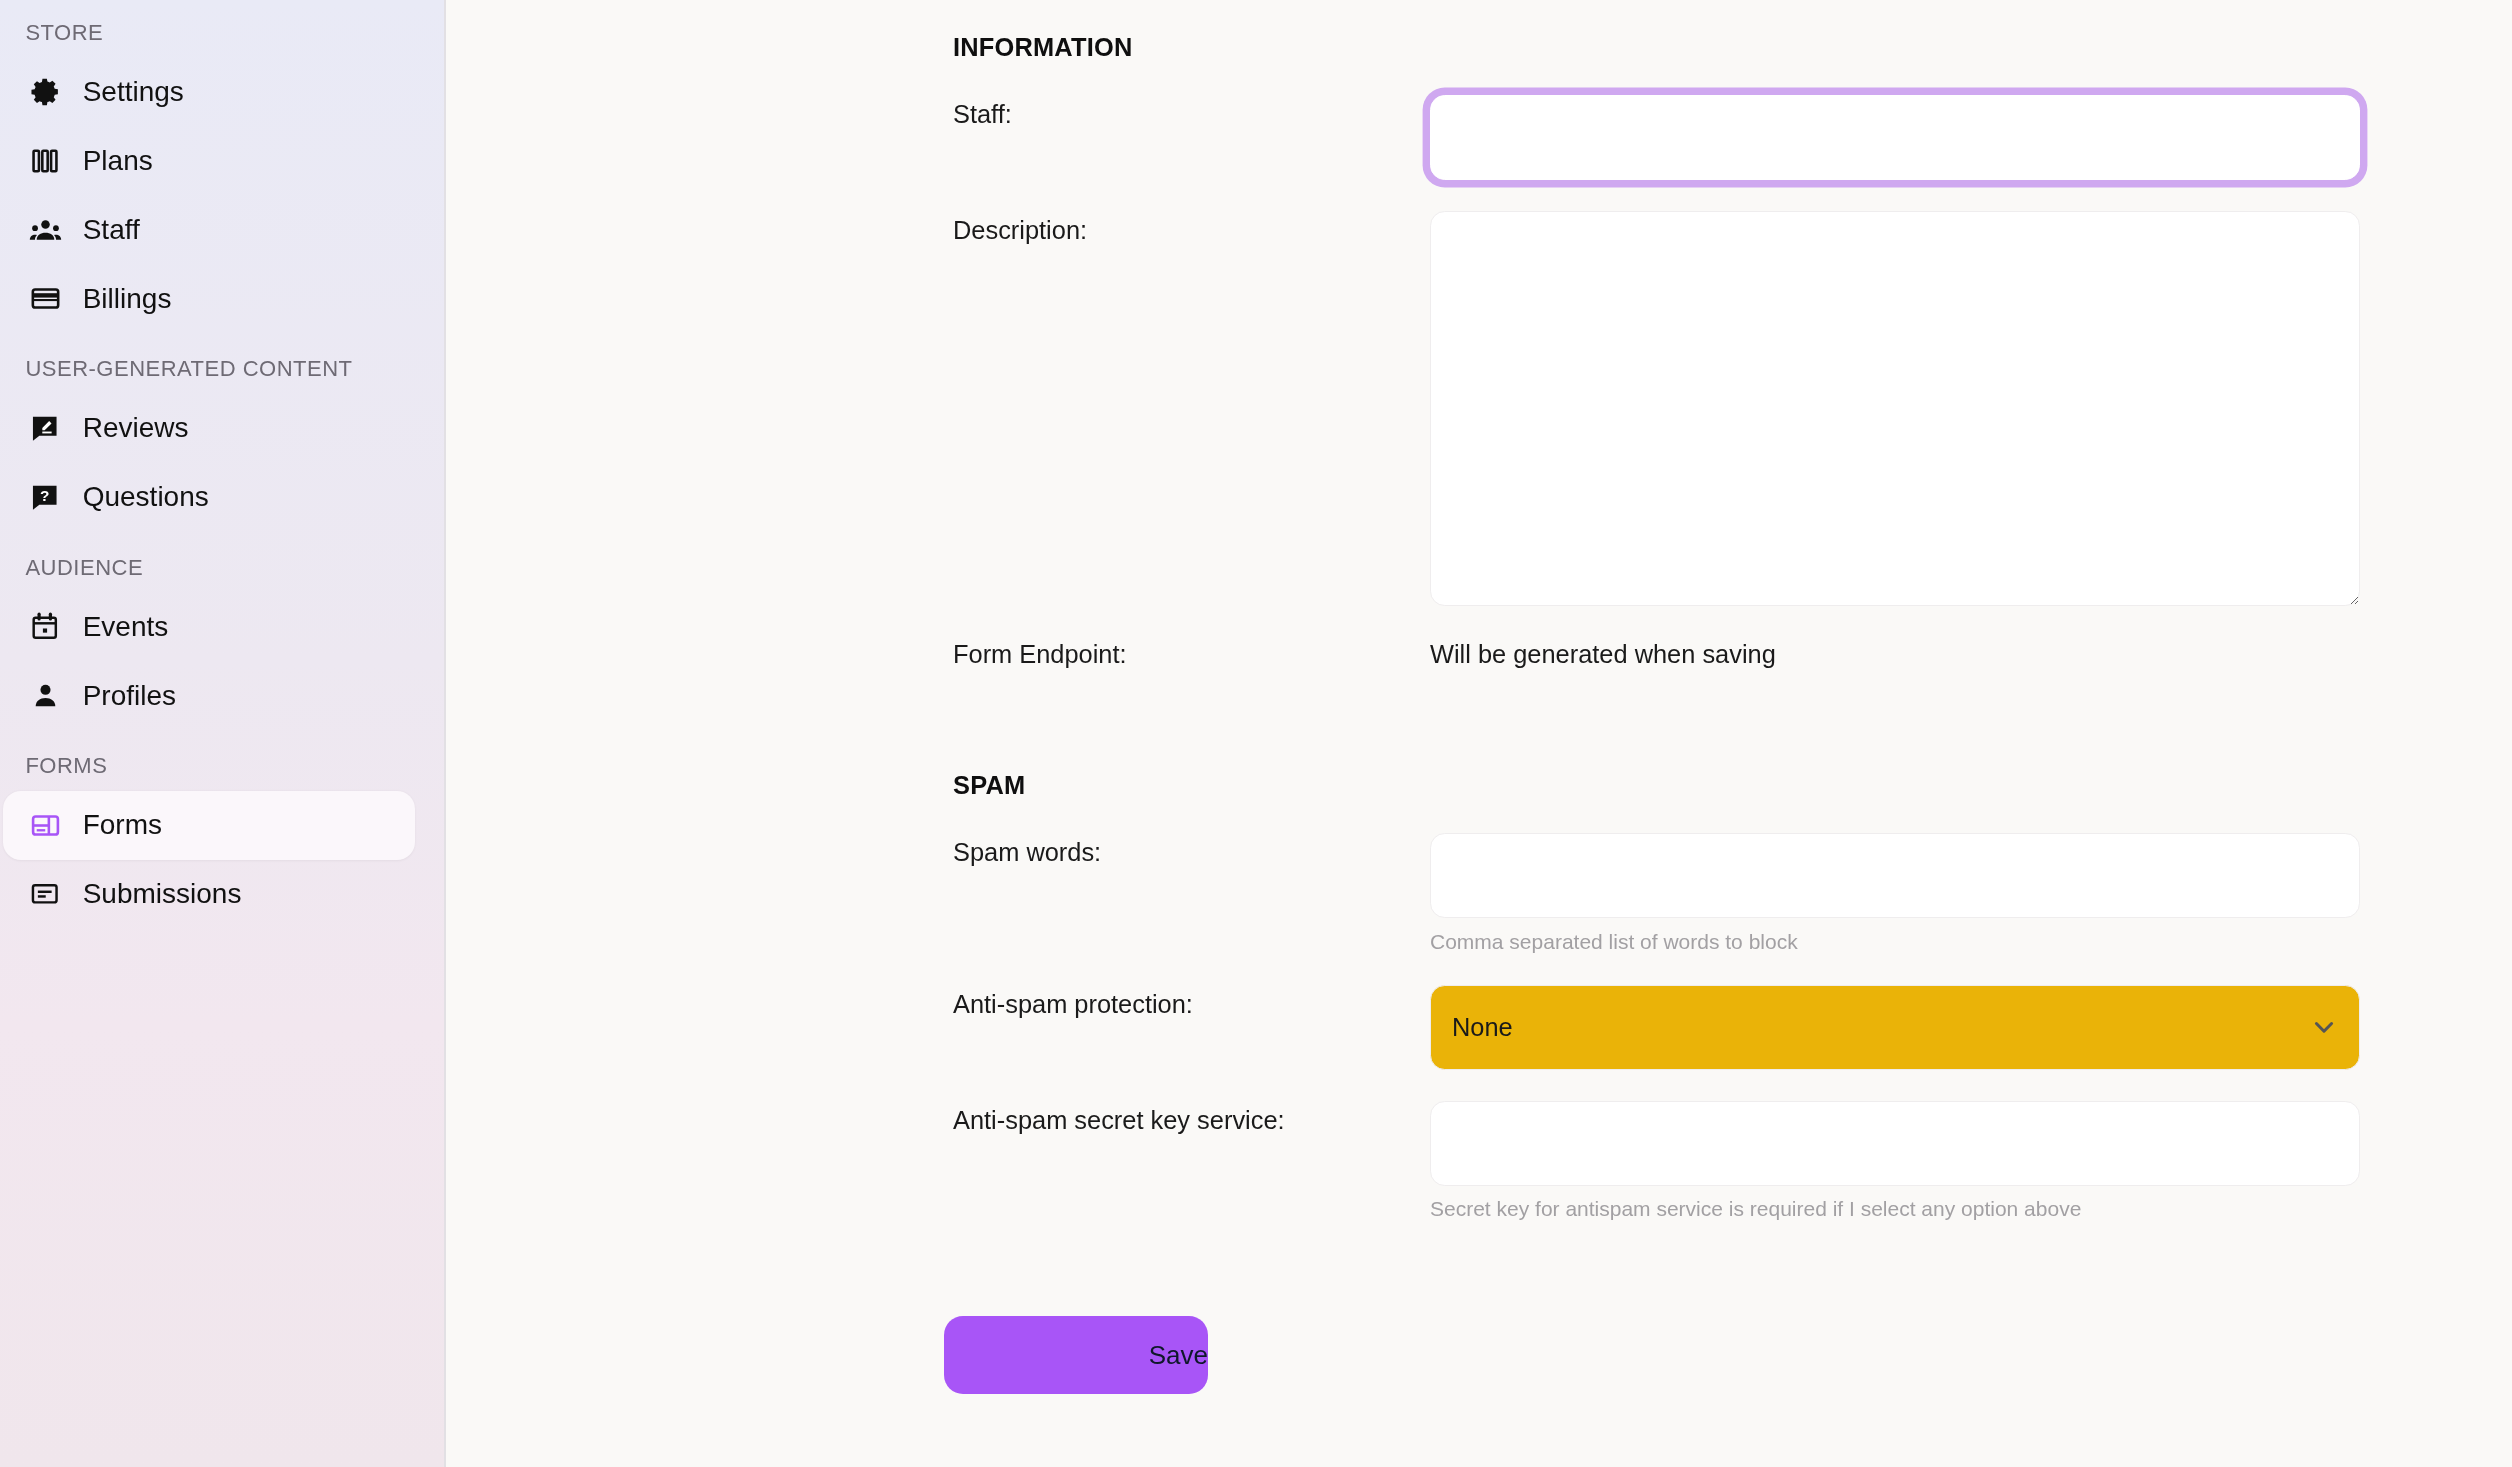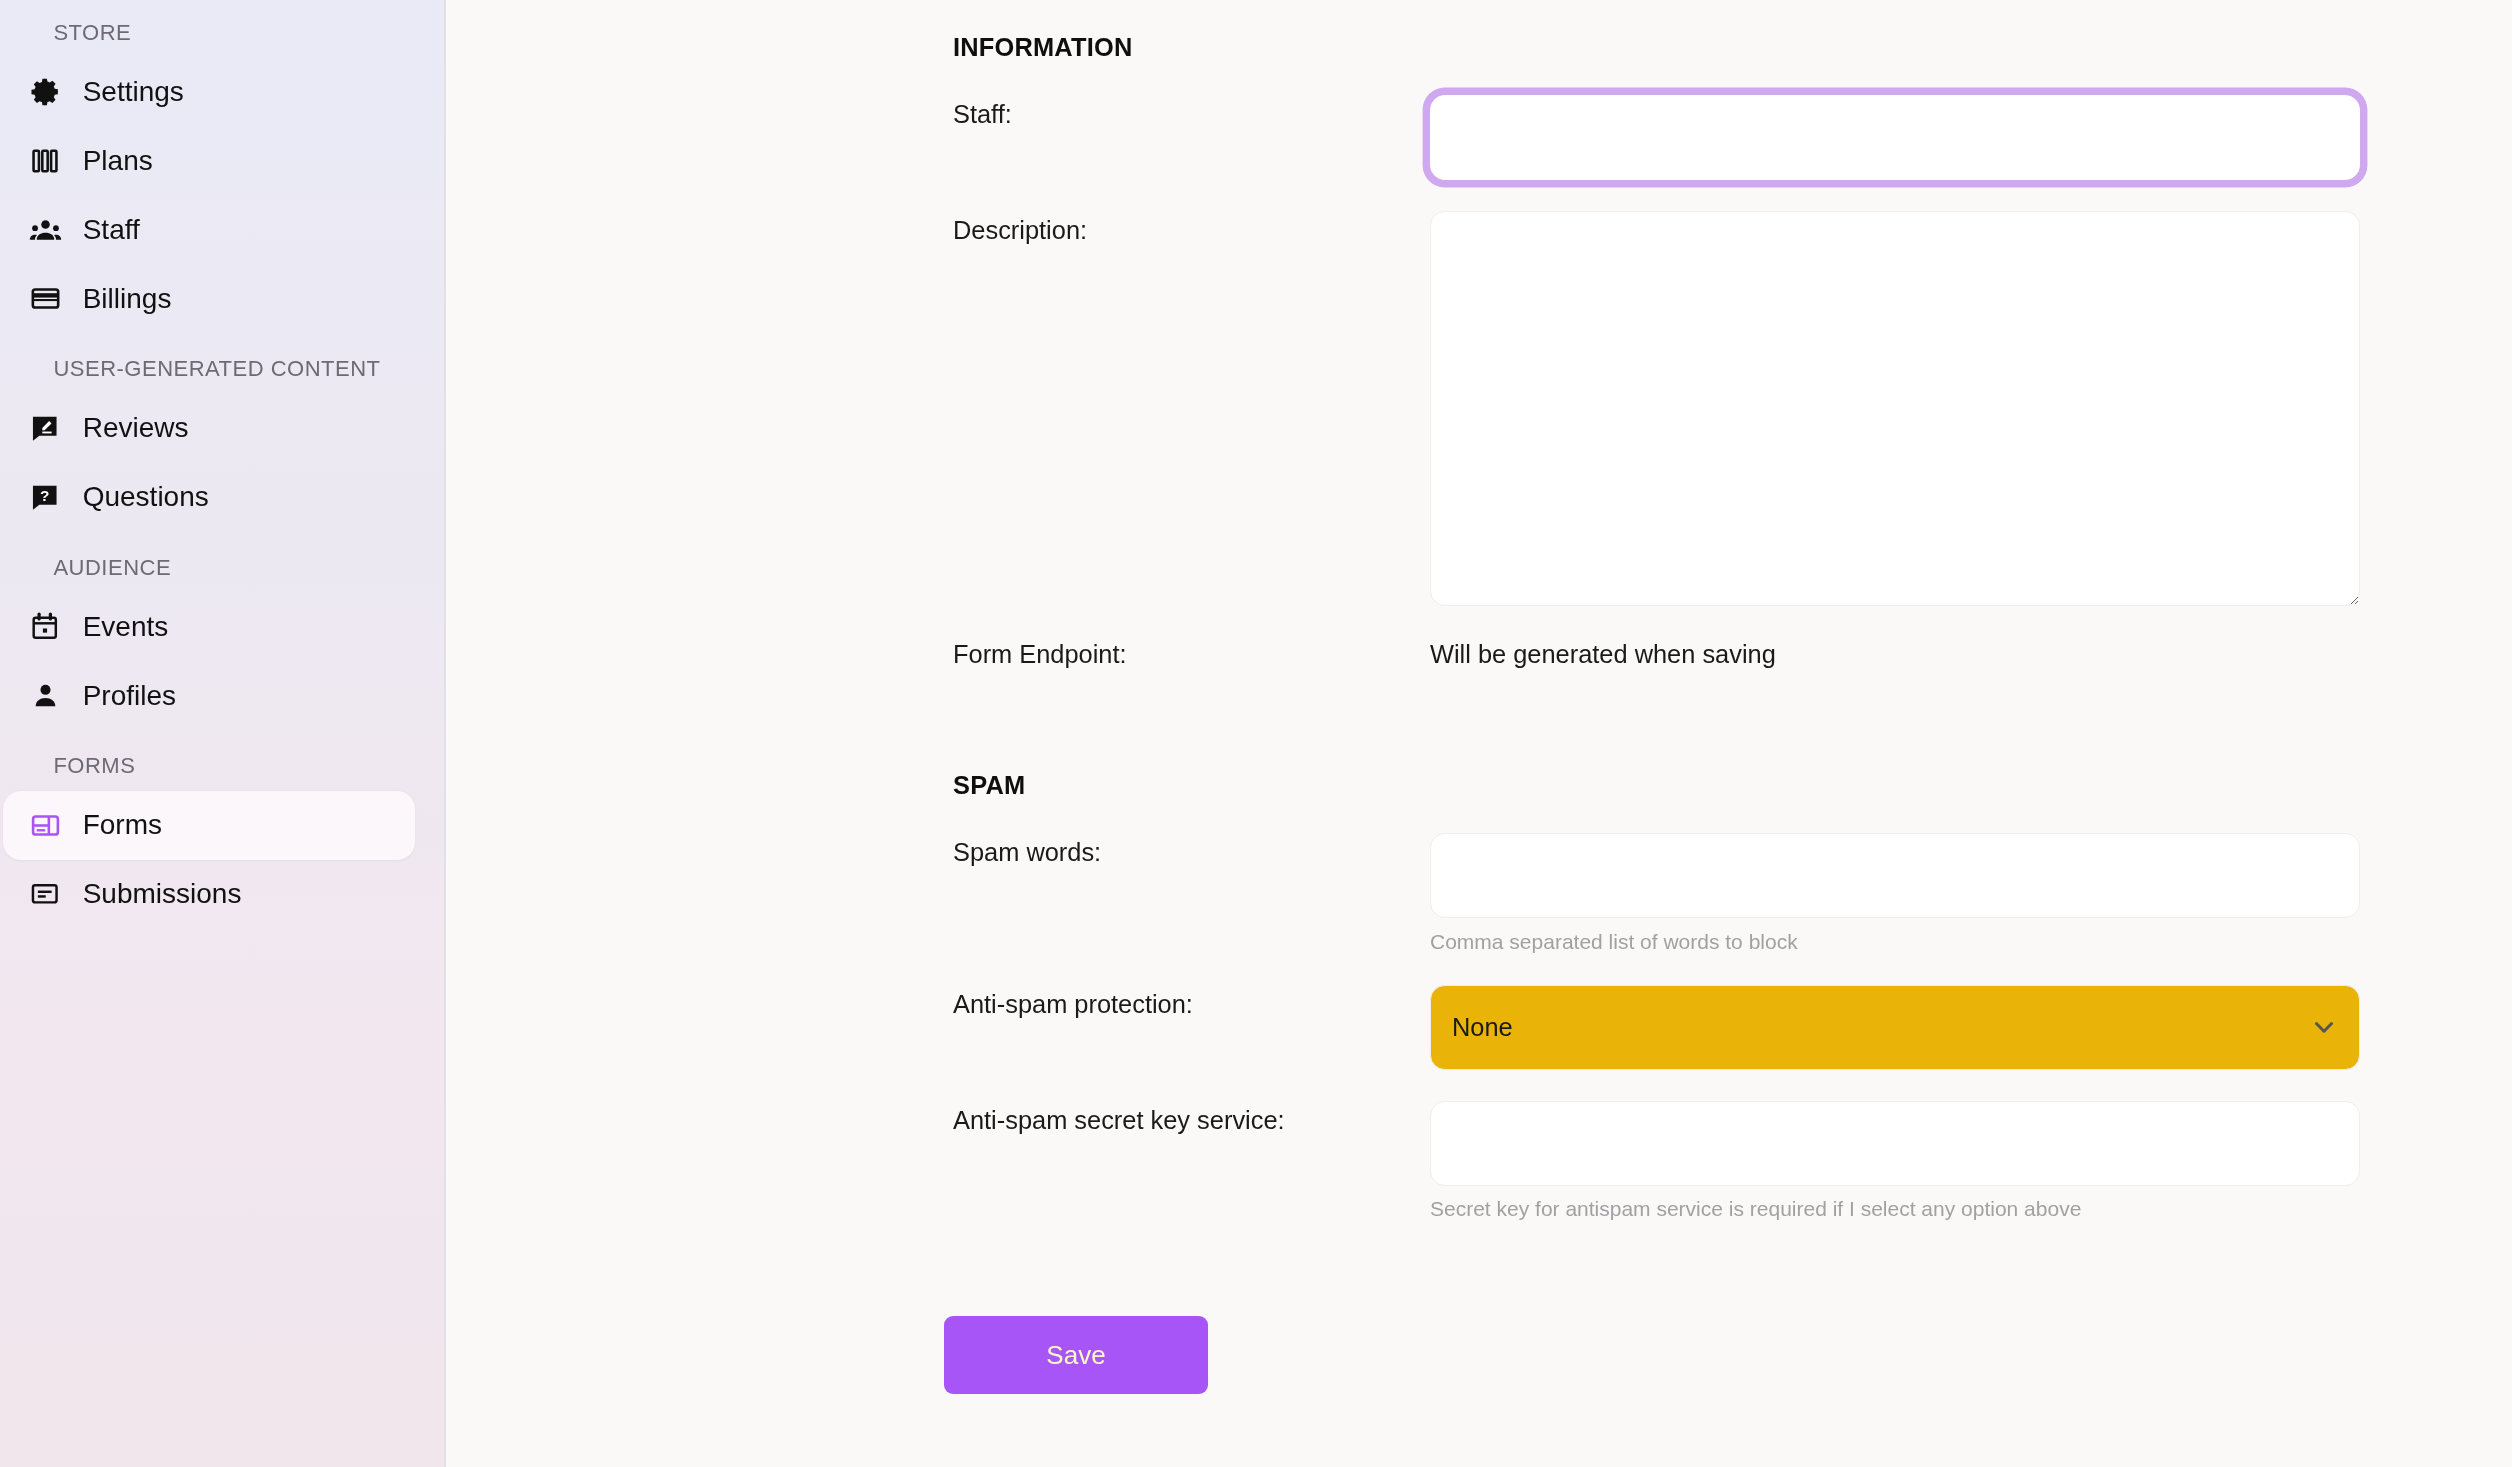--- a/index.html
+++ b/index.html
@@ -30,21 +30,20 @@
 
   .section-title {
     font-size: 22px;
     letter-spacing: 0.5px;
     color: #6E6A74;
     padding-left: 25.4px;
     margin-top: 23px;
     margin-bottom: 11.5px;
     font-weight: 400;
     white-space: nowrap;
-    margin-left: 28px;
   }
   #sec-store { margin-top: 19.7px; }
 
   .nav-item {
     display: flex;
     align-items: center;
     height: 69px;
     padding-left: 25.4px;
     margin: 0 29.5px 0 3.3px;
     border-radius: 18px;
@@ -193,27 +192,28 @@
     flex: 0 0 28px;
     display: block;
   }
 
   .save-btn {
     margin-left: 30px;
     width: 264px;
     height: 78px;
     background: #A855F7;
     border: none;
-    border-radius: 9px;
-    color: #fef9c3;
+    border-radius: 19px;
+    color: #0f172a;
     font-family: "Liberation Sans", sans-serif;
     font-size: 26px;
     font-weight: 400;
     cursor: pointer;
     display: block;
+    text-align: right;
   }
 </style>
 </head>
 <body>
 
 <nav id="sidebar">
 
   <div class="section-title" id="sec-store">STORE</div>
 
   <div class="nav-item">

